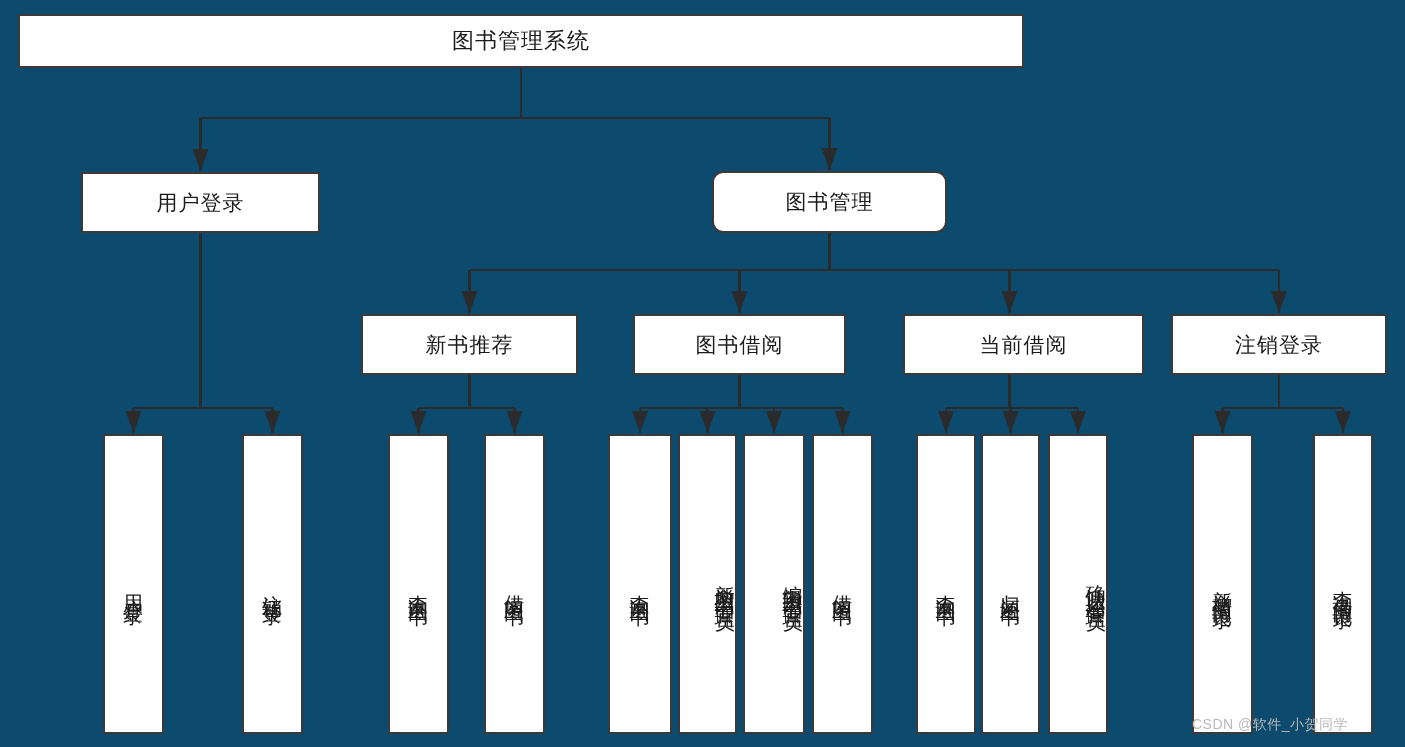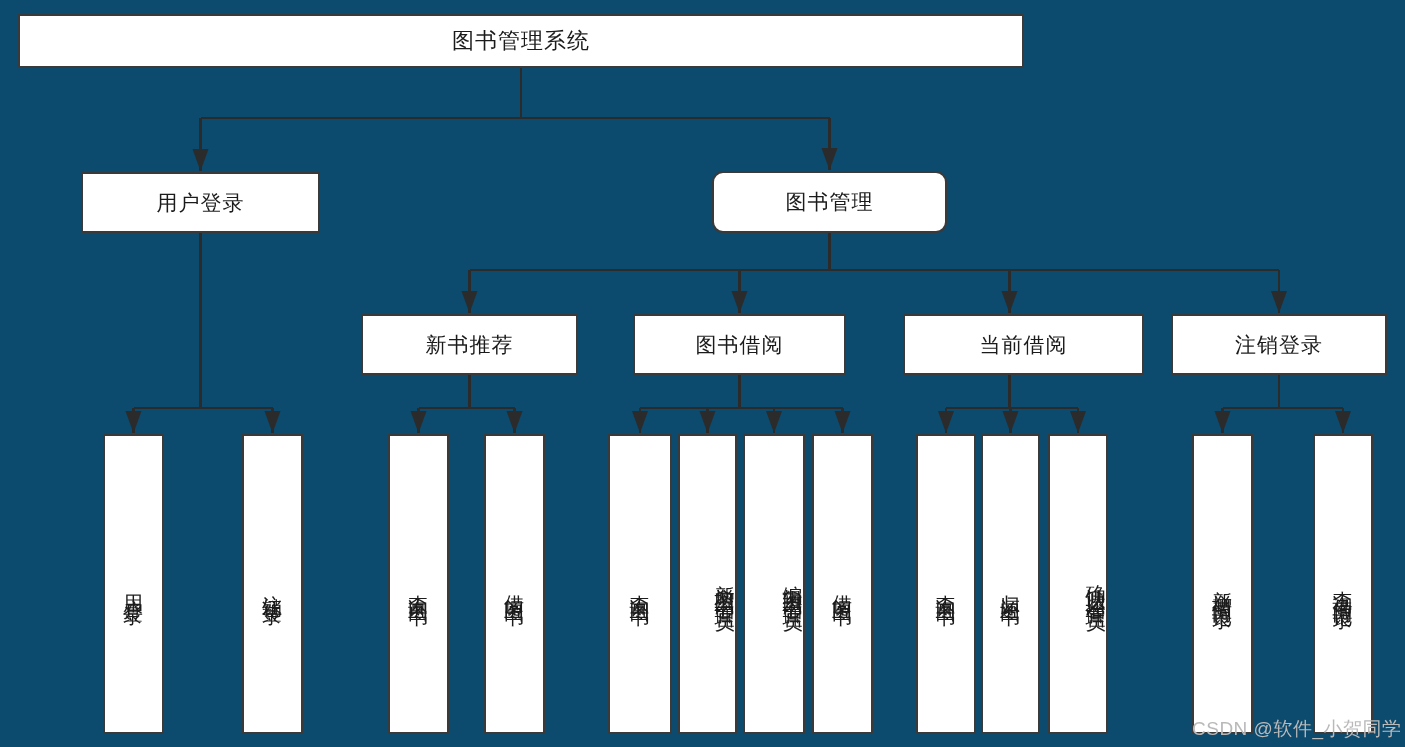--- a/index.html
+++ b/index.html
@@ -55,21 +55,21 @@
     align-items: flex-start;
     justify-content: center;
     white-space: normal;
     overflow: hidden;
   }
   .node.v.mid {
     align-items: center;
   }
   .watermark {
     position: absolute;
-    font-size: 19px;
+    font-size: 14px;
     color: #b9b9b9;
     white-space: nowrap;
     z-index: 3;
     letter-spacing: 0.5px;
   }
 </style>
 </head>
 <body>
 
 <div id="canvas">

